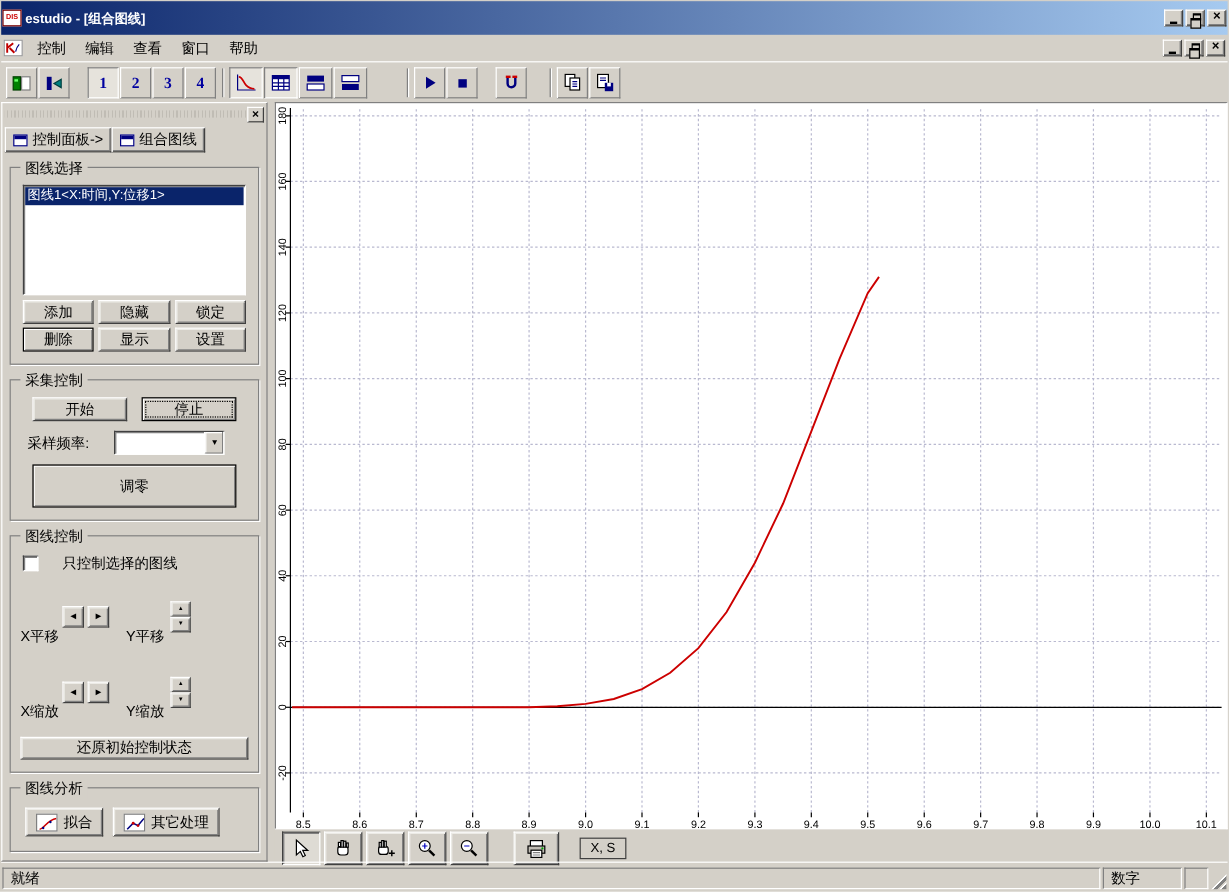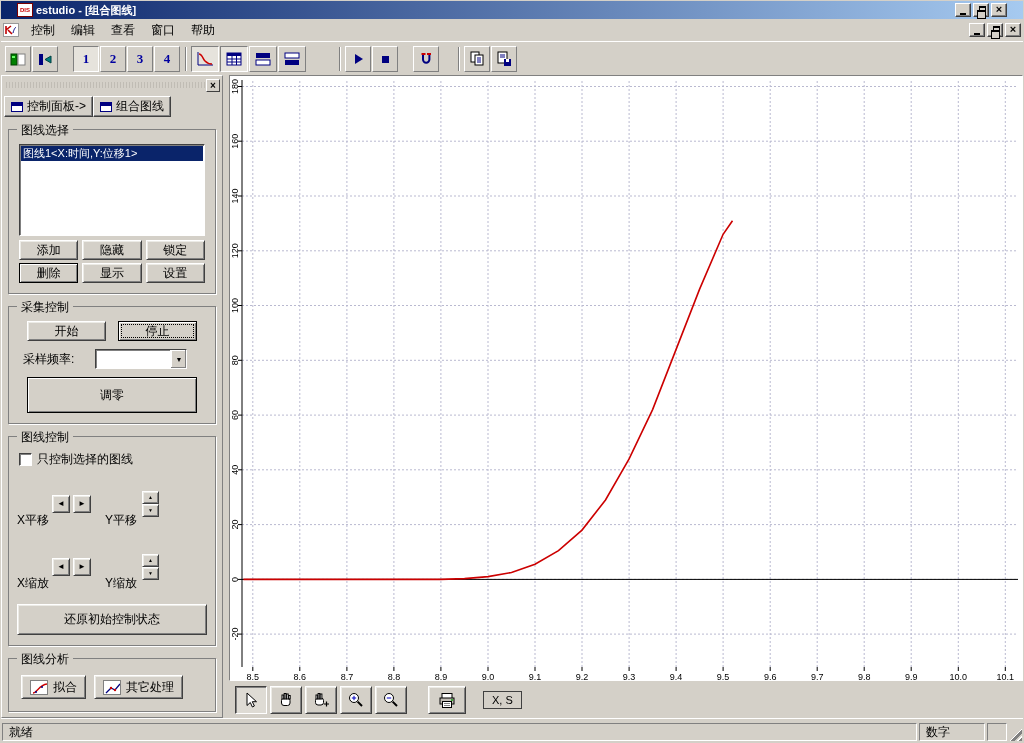--- a/index.html
+++ b/index.html
@@ -1,21 +1,21 @@
 <!DOCTYPE html>
 <html><head>
 <meta charset="utf-8">
 <style>
   * { margin:0; padding:0; box-sizing:border-box; }
   html,body { width:1024px; height:743px; overflow:hidden; }
   body { font-family:"Liberation Sans","DejaVu Sans",sans-serif; font-size:12px; background:#d4d0c8; color:#000; }
   .app { width:1024px; height:743px; display:flex; flex-direction:column; background:#d4d0c8; padding:1px; }
 
   
-  .titlebar { height:18px; background:linear-gradient(to right,#0a246a,#a6caf0); display:flex; align-items:center; padding:0 16px; flex:0 0 auto; }
+  .titlebar { height:28px; background:linear-gradient(to right,#0a246a,#a6caf0); display:flex; align-items:center; padding:0 1px; flex:0 0 auto; }
   .app-icon { width:16px; height:14px; background:#fff; border:1px solid #7a0000; color:#c00; font-size:6px; font-weight:bold; display:flex; align-items:center; justify-content:center; margin-right:3px; }
   .title-text { color:#fff; font-weight:bold; font-size:11px; flex:1 1 auto; white-space:nowrap; }
   .winbtns { display:flex; gap:2px; }
   .wbtn { width:16px; height:14px; background:#d4d0c8; border:1px solid; border-color:#fff #404040 #404040 #fff; box-shadow:inset -1px -1px 0 #808080; display:flex; align-items:center; justify-content:center; font-size:9px; line-height:1; padding:0; cursor:default; position:relative; }
   .g-min { width:6px; height:2px; background:#000; margin-top:7px; }
   .g-restore { width:7px; height:6px; border:1px solid #000; border-top-width:2px; position:relative; margin-left:2px; margin-bottom:2px; }
   .g-restore:before { content:""; position:absolute; left:-3px; top:2px; width:7px; height:6px; border:1px solid #000; border-top-width:2px; background:#d4d0c8; }
   .g-close { font-weight:bold; font-size:11px; margin-top:-1px; }
 
   
@@ -60,29 +60,29 @@
 
   .acq-row { display:flex; gap:12px; justify-content:center; margin:2px 18px 8px 18px; }
   .acq-row .btn { flex:1 1 0; height:20px; }
   .freq-row { display:flex; align-items:center; margin:0 14px 8px 14px; gap:21px; }
   .combo { display:flex; width:92px; height:20px; border:1px solid; border-color:#404040 #fff #fff #404040; box-shadow:inset 1px 1px 0 #808080; background:#fff; }
   .combo-field { flex:1 1 auto; font-size:11px; padding:2px; }
   .combo-btn { width:16px; background:#d4d0c8; border-left:1px solid #fff; box-shadow:inset -1px -1px 0 #808080, inset 1px 1px 0 #fff; font-size:7px; display:flex; align-items:center; justify-content:center; cursor:default; }
   .zero-row { display:flex; justify-content:center; margin:0 18px 10px 18px; }
   .zero-row .btn { width:100%; height:36px; }
 
-  .chk-row { display:flex; align-items:center; gap:5px; margin:2px 10px 10px 10px; }
+  .chk-row { display:flex; align-items:center; gap:20px; margin:2px 10px 10px 10px; }
   .checkbox { width:13px; height:13px; background:#fff; border:1px solid; border-color:#404040 #fff #fff #404040; box-shadow:inset 1px 1px 0 #808080; cursor:default; }
   .pan-row { display:flex; align-items:center; margin:0 8px 12px 8px; gap:3px; }
   .pan-row .lbl { font-size:12px;margin-top:34px; }
   .arrow-btn { width:18px; height:18px; font-size:8px; display:flex; align-items:center; justify-content:center; padding:0; }
   .spin { display:flex; flex-direction:column; width:17px; height:26px; margin-left:2px; }
   .spin .btn { flex:1 1 0; font-size:5px; line-height:1; display:flex; align-items:center; justify-content:center; padding:0; }
   .wide-btn-row { display:flex; margin:0 8px 10px 8px; }
-  .wide-btn-row .btn { width:100%; height:31px; }
+  .wide-btn-row .btn { width:100%; height:19px; }
 
   .ana-row { display:flex; gap:8px; margin:4px 12px 12px 12px; }
   .ana-btn { display:flex; align-items:center; justify-content:center; gap:5px; height:24px; padding:0 8px; }
   .ana-ico { width:18px; height:15px; background:#fff; border:1px solid #808080; }
 
   
   .splitter { width:6px; flex:0 0 auto; background:#d4d0c8; cursor:ew-resize; }
 
   
   .chart-col { flex:1 1 auto; display:flex; flex-direction:column; min-width:0; }

